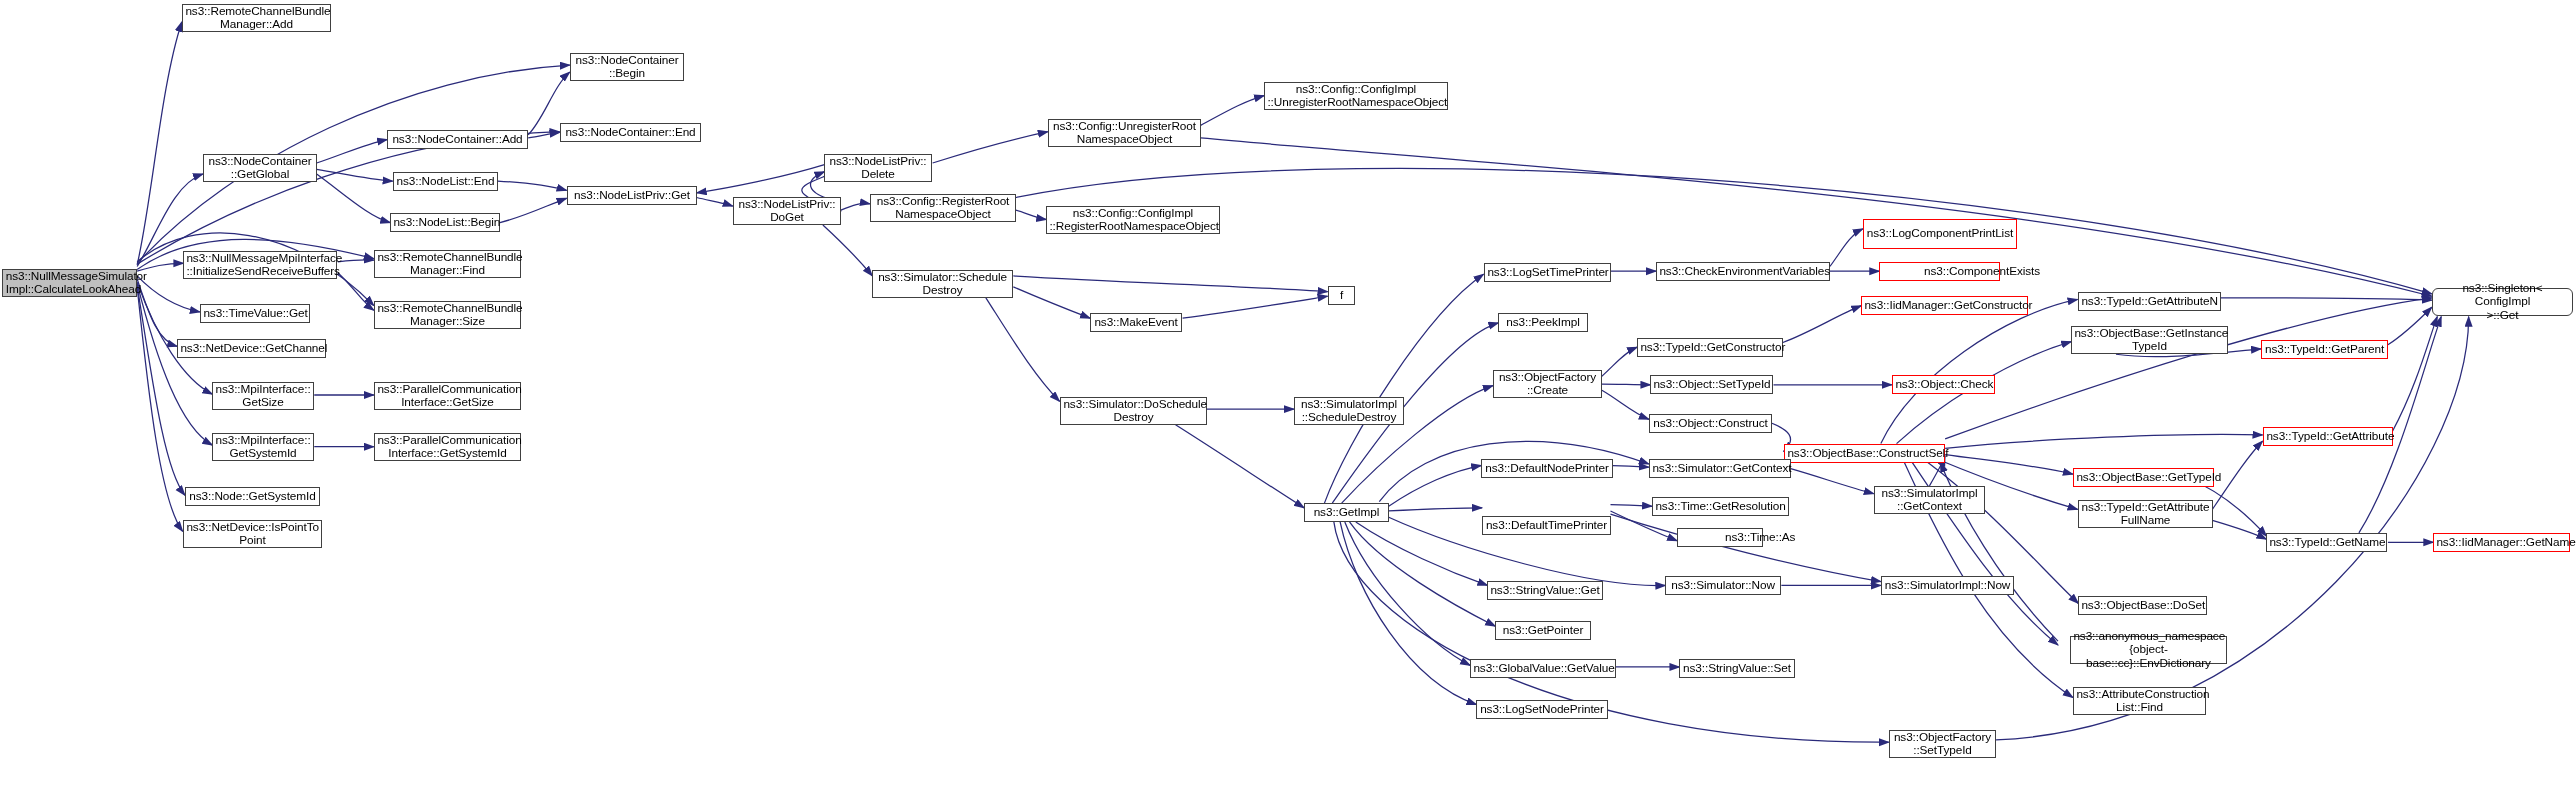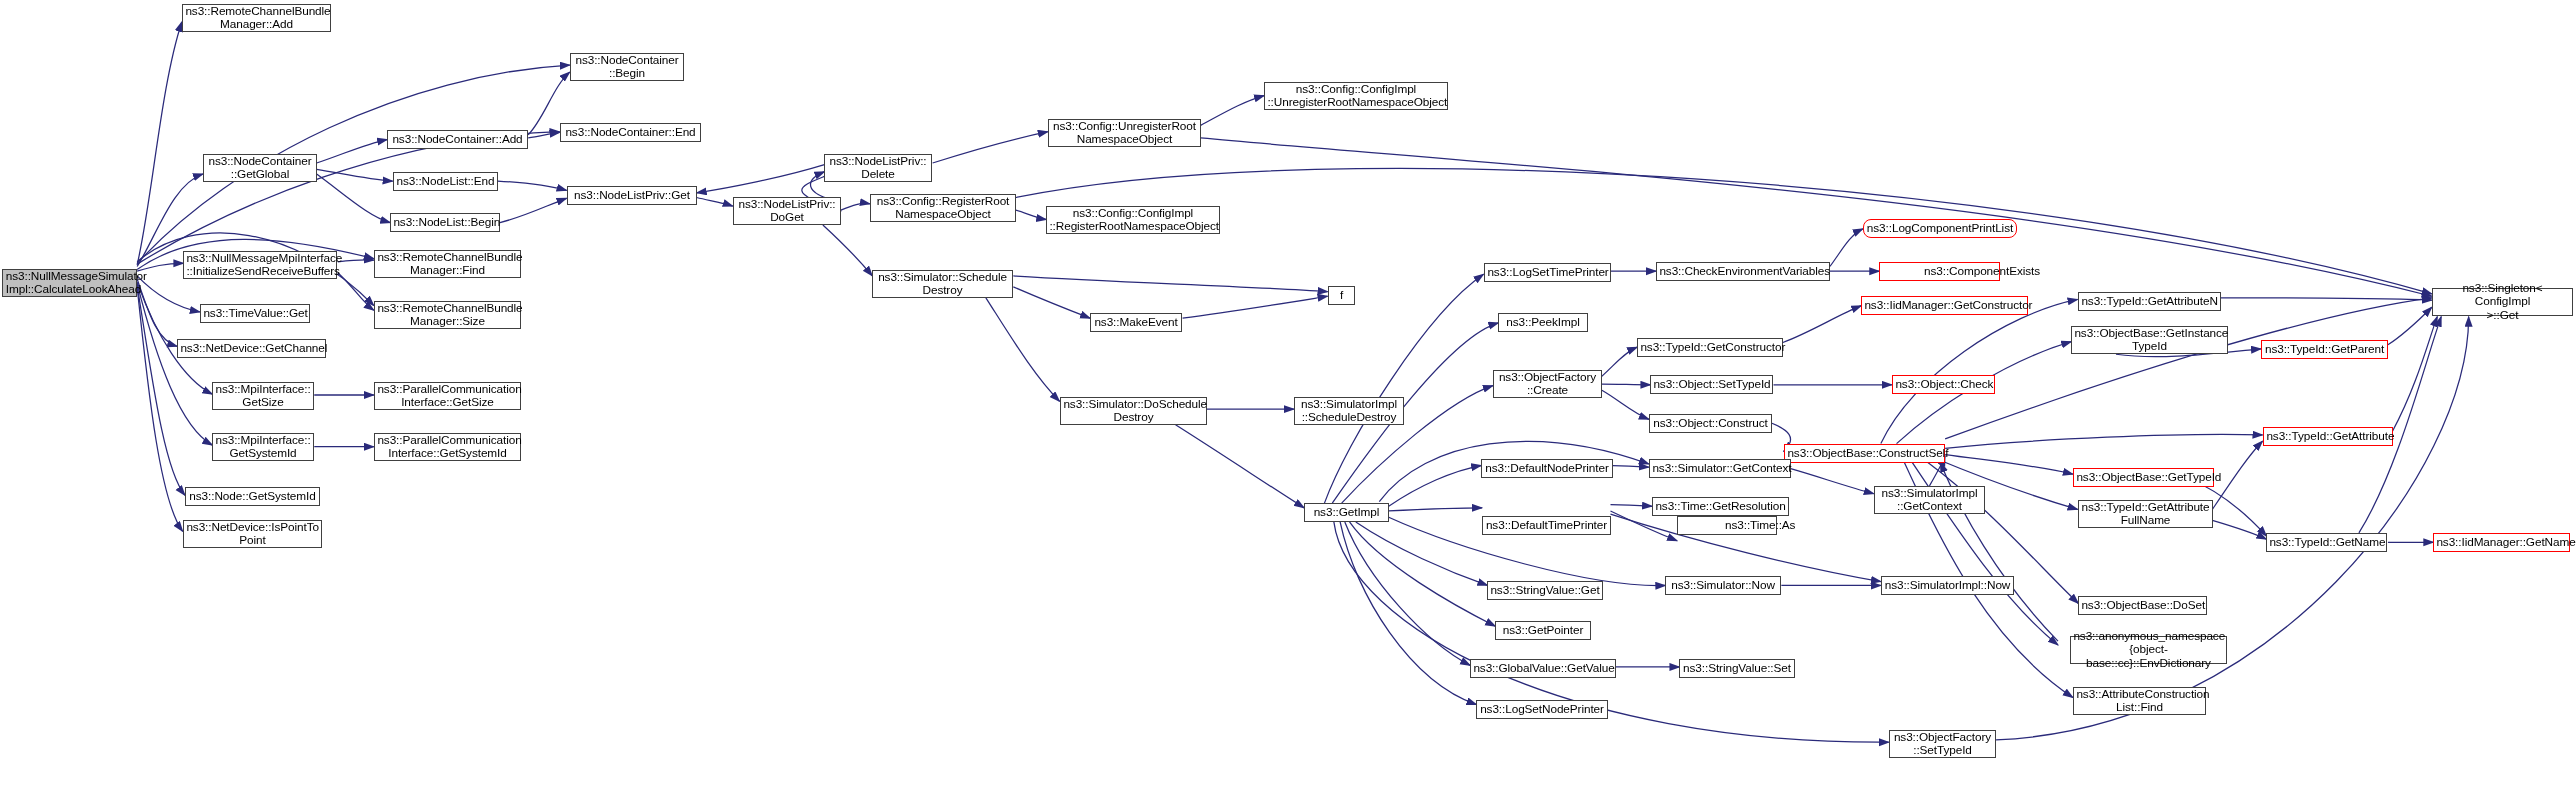--- a/index.html
+++ b/index.html
@@ -185,55 +185,55 @@
       <div class="node" style="left: 212px; top: 433px; width: 102px; height: 28px;"><span>ns3::MpiInterface::
 GetSystemId</span></div>
       <div class="node" style="left: 374px; top: 433px; width: 147px; height: 28px;"><span>ns3::ParallelCommunication
 Interface::GetSystemId</span></div>
       <div class="node" style="left: 185px; top: 487px; width: 135px; height: 19px;"><span>ns3::Node::GetSystemId</span></div>
       <div class="node" style="left: 183px; top: 520px; width: 139px; height: 28px;"><span>ns3::NetDevice::IsPointTo
 Point</span></div>
       <div class="node" style="left: 1304px; top: 503px; width: 85px; height: 19px;"><span>ns3::GetImpl</span></div>
       <div class="node" style="left: 1484px; top: 263px; width: 127px; height: 19px;"><span>ns3::LogSetTimePrinter</span></div>
       <div class="node" style="left: 1656px; top: 262px; width: 174px; height: 19px;"><span>ns3::CheckEnvironmentVariables</span></div>
-      <div class="node red" style="left: 1863px; top: 219px; width: 154px; height: 19px; border-radius: 8px;"><span>ns3::LogComponentPrintList</span></div>
+      <div class="node red" style="left: 1863px; top: 219px; width: 154px; height: 30px;"><span>ns3::LogComponentPrintList</span></div>
       <div class="node red" style="left: 1879px; top: 262px; width: 121px; height: 19px; padding-left: 44px;"><span>ns3::ComponentExists</span></div>
       <div class="node" style="left: 1498px; top: 313px; width: 90px; height: 19px;"><span>ns3::PeekImpl</span></div>
       <div class="node" style="left: 1493px; top: 370px; width: 109px; height: 28px;"><span>ns3::ObjectFactory
 ::Create</span></div>
       <div class="node" style="left: 1637px; top: 338px; width: 146px; height: 19px;"><span>ns3::TypeId::GetConstructor</span></div>
       <div class="node red" style="left: 1861px; top: 296px; width: 167px; height: 19px;"><span>ns3::IidManager::GetConstructor</span></div>
       <div class="node" style="left: 1650px; top: 375px; width: 123px; height: 19px;"><span>ns3::Object::SetTypeId</span></div>
       <div class="node red" style="left: 1892px; top: 375px; width: 103px; height: 19px;"><span>ns3::Object::Check</span></div>
       <div class="node" style="left: 1649px; top: 414px; width: 123px; height: 19px;"><span>ns3::Object::Construct</span></div>
       <div class="node red" style="left: 1784px; top: 444px; width: 161px; height: 19px;"><span>ns3::ObjectBase::ConstructSelf</span></div>
       <div class="node" style="left: 2078px; top: 292px; width: 143px; height: 19px;"><span>ns3::TypeId::GetAttributeN</span></div>
       <div class="node" style="left: 2071px; top: 326px; width: 157px; height: 28px;"><span>ns3::ObjectBase::GetInstance
 TypeId</span></div>
       <div class="node red" style="left: 2261px; top: 340px; width: 127px; height: 19px;"><span>ns3::TypeId::GetParent</span></div>
-      <div class="node" style="left: 2432px; top: 288px; width: 141px; height: 28px;"><span>ns3::Singleton&lt; ConfigImpl
+      <div class="node" style="left: 2432px; top: 288px; width: 141px; height: 28px; border-radius: 6px;"><span>ns3::Singleton&lt; ConfigImpl
 &gt;::Get</span></div>
       <div class="node red" style="left: 2263px; top: 427px; width: 130px; height: 19px;"><span>ns3::TypeId::GetAttribute</span></div>
       <div class="node red" style="left: 2073px; top: 468px; width: 141px; height: 19px;"><span>ns3::ObjectBase::GetTypeId</span></div>
       <div class="node" style="left: 2078px; top: 500px; width: 135px; height: 28px;"><span>ns3::TypeId::GetAttribute
 FullName</span></div>
       <div class="node" style="left: 2266px; top: 533px; width: 121px; height: 19px;"><span>ns3::TypeId::GetName</span></div>
       <div class="node red" style="left: 2433px; top: 533px; width: 137px; height: 19px;"><span>ns3::IidManager::GetName</span></div>
       <div class="node" style="left: 2078px; top: 596px; width: 129px; height: 19px;"><span>ns3::ObjectBase::DoSet</span></div>
       <div class="node" style="left: 2058px; top: 636px; width: 157px; height: 28px; margin-left: 12px;"><span>ns3::anonymous_namespace
 {object-base::cc}::EnvDictionary</span></div>
       <div class="node" style="left: 2073px; top: 687px; width: 133px; height: 28px;"><span>ns3::AttributeConstruction
 List::Find</span></div>
       <div class="node" style="left: 1649px; top: 459px; width: 142px; height: 19px;"><span>ns3::Simulator::GetContext</span></div>
       <div class="node" style="left: 1874px; top: 486px; width: 111px; height: 28px;"><span>ns3::SimulatorImpl
 ::GetContext</span></div>
       <div class="node" style="left: 1481px; top: 459px; width: 132px; height: 19px; text-align: center;"><span>ns3::DefaultNodePrinter</span></div>
       <div class="node" style="left: 1482px; top: 516px; width: 129px; height: 19px;"><span>ns3::DefaultTimePrinter</span></div>
       <div class="node" style="left: 1652px; top: 497px; width: 137px; height: 19px;"><span>ns3::Time::GetResolution</span></div>
-      <div class="node" style="left: 1677px; top: 516px; width: 100px; height: 19px; padding-left: 47px;"><span>ns3::Time::As</span></div>
+      <div class="node" style="left: 1677px; top: 528px; width: 86px; height: 19px; padding-left: 47px;"><span>ns3::Time::As</span></div>
       <div class="node" style="left: 1665px; top: 576px; width: 116px; height: 19px;"><span>ns3::Simulator::Now</span></div>
       <div class="node" style="left: 1881px; top: 576px; width: 133px; height: 19px;"><span>ns3::SimulatorImpl::Now</span></div>
       <div class="node" style="left: 1487px; top: 581px; width: 116px; height: 19px;"><span>ns3::StringValue::Get</span></div>
       <div class="node" style="left: 1495px; top: 621px; width: 96px; height: 19px;"><span>ns3::GetPointer</span></div>
       <div class="node" style="left: 1470px; top: 659px; width: 146px; height: 19px;"><span>ns3::GlobalValue::GetValue</span></div>
       <div class="node" style="left: 1679px; top: 659px; width: 116px; height: 19px;"><span>ns3::StringValue::Set</span></div>
       <div class="node" style="left: 1476px; top: 700px; width: 132px; height: 19px;"><span>ns3::LogSetNodePrinter</span></div>
       <div class="node" style="left: 1889px; top: 730px; width: 107px; height: 28px;"><span>ns3::ObjectFactory
 ::SetTypeId</span></div>
     </div>

